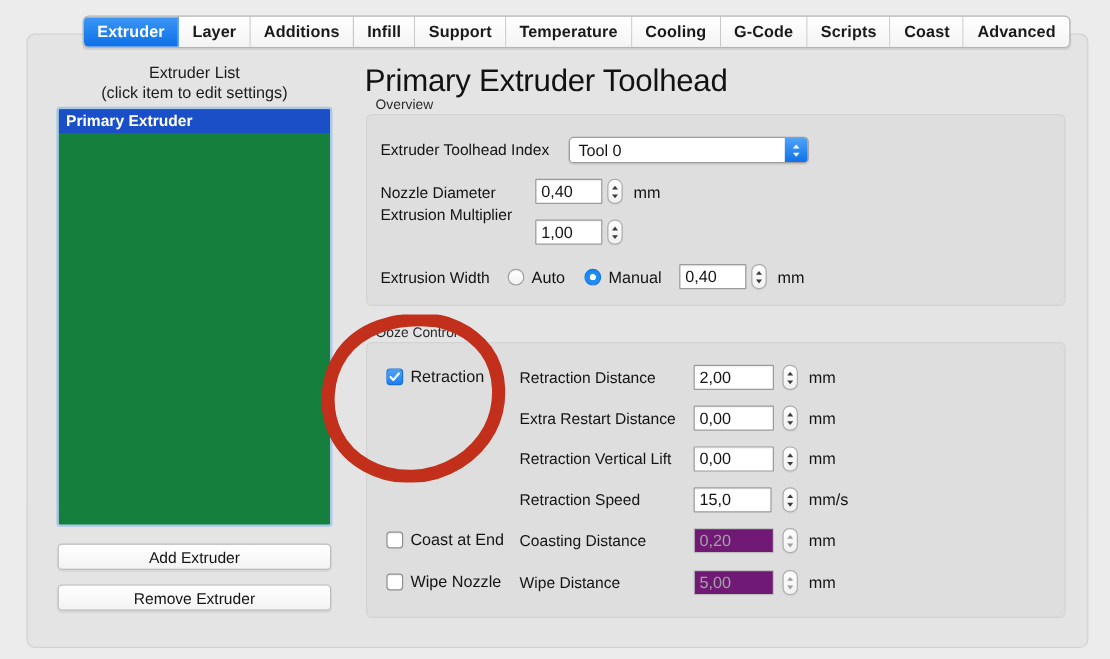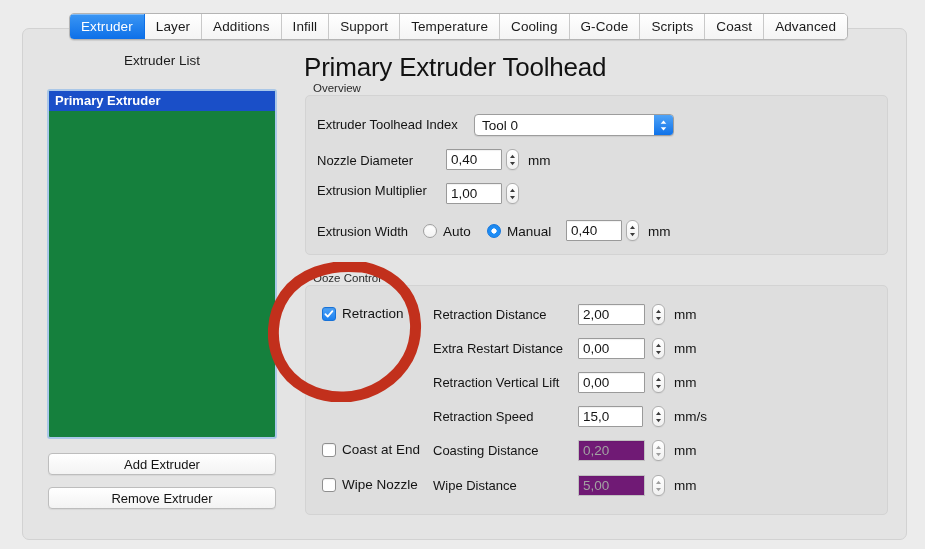--- a/index.html
+++ b/index.html
@@ -49,20 +49,21 @@
     color: #1a1a1a;
     display: flex;
     align-items: center;
     justify-content: flex-end;
     padding: 0 11px;
     border-right: 1px solid #c9c9c9;
     background: linear-gradient(#ffffff, #f4f4f4);
     cursor: default;
     white-space: nowrap;
     letter-spacing: 0.1px;
+    font-weight: bold;
   }
   .tab:last-child { border-right: none; }
   .tab.active {
     background: linear-gradient(#3b96f4, #0d70e8);
     color: #ffffff;
     border-right-color: #0d70e8;
     box-shadow: inset 0 1px 0 rgba(255,255,255,0.35);
   }
 
   
@@ -330,20 +331,21 @@
   <div class="tab">
       <span>Coast</span>
     </div>
   <div class="tab">
       <span>Advanced</span>
     </div>
 </div>
 
 <div id="extruder-list-header">
   <div>Extruder List</div>
+  <div>(click item to edit settings)</div>
 </div>
 
 <div id="extruder-list">
   <div class="list-row selected">
     <span>Primary Extruder</span>
   </div>
 </div>
 
 <div class="side-button" id="add-extruder-button">
   <span>Add Extruder</span>
@@ -379,21 +381,21 @@
       </svg>
     </span>
   <span class="chev" style="margin-top:2px">
       <svg width="7" height="5" viewBox="0 0 7 5">
         <path d="M3.5 4.2 L6 1 L1 1 Z" fill="#3b3b3b"></path>
       </svg>
     </span>
 </div>
 <div class="unit-label" style="left:528px; top:153px;">mm</div>
 
-<div class="field-label" style="left:317px; top:183px;">Extrusion Multiplier</div>
+<div class="field-label" style="left:317px; top:171px;">Extrusion Multiplier</div>
 <div class="text-input" style="left:446px; top:183px; width:56px;">
   <span>1,00</span>
 </div>
 <div class="stepper" style="left:506px; top:183px;">
   <span class="chev">
       <svg width="7" height="5" viewBox="0 0 7 5">
         <path d="M3.5 0.8 L6 4 L1 4 Z" fill="#3b3b3b"></path>
       </svg>
     </span>
   <span class="chev" style="margin-top:2px">

